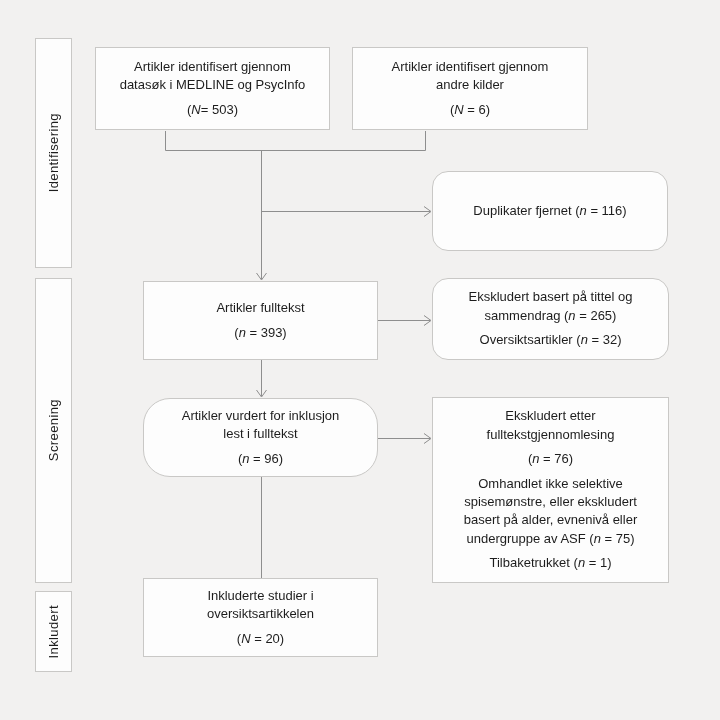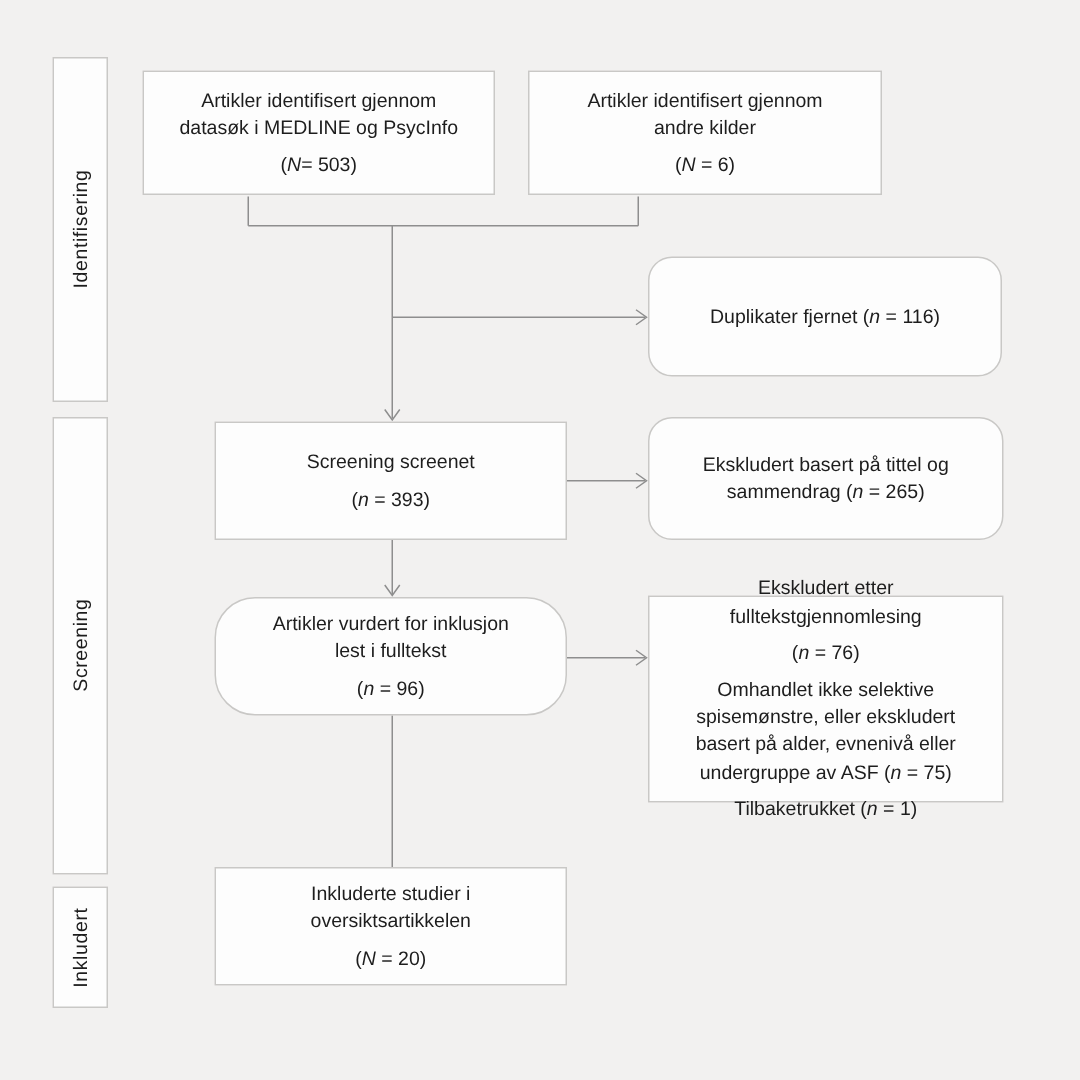--- a/index.html
+++ b/index.html
@@ -61,21 +61,21 @@
     white-space: nowrap;
     color: #1d1d1d;
   }
   
   #box-medline          { left: 95px;  top: 47px;  width: 235px; height: 83px; }
   #box-other-sources    { left: 352px; top: 47px;  width: 236px; height: 83px; }
   #box-duplicates       { left: 432px; top: 171px; width: 236px; height: 80px; border-radius: 16px; }
   #box-screened         { left: 143px; top: 281px; width: 235px; height: 79px; }
   #box-excluded-title   { left: 432px; top: 278px; width: 237px; height: 82px; border-radius: 16px; }
   #box-fulltext         { left: 143px; top: 398px; width: 235px; height: 79px; border-radius: 27px; }
-  #box-excluded-fulltext{ left: 432px; top: 397px; width: 237px; height: 138px; }
+  #box-excluded-fulltext{ left: 432px; top: 397px; width: 237px; height: 186px; }
   #box-included         { left: 143px; top: 578px; width: 235px; height: 79px; }
   #stage-identification { top: 38px;  height: 230px; }
   #stage-screening      { top: 278px; height: 305px; }
   #stage-included       { top: 591px; height: 81px; }
 </style>
 </head>
 <body>
 
 <div class="canvas">
 
@@ -112,25 +112,26 @@
       <div class="para">(<i>N</i>= 503)</div>
     </div>
   <div class="box" id="box-other-sources">
       <div class="para">Artikler identifisert gjennom<br>andre kilder</div>
       <div class="para">(<i>N</i> = 6)</div>
     </div>
   <div class="box" id="box-duplicates">
       <div class="para">Duplikater fjernet (<i>n</i> = 116)</div>
     </div>
   <div class="box" id="box-screened">
-      <div class="para">Screening screenet</div>
+      <div class="para">Artikler fulltekst</div>
       <div class="para">(<i>n</i> = 393)</div>
     </div>
   <div class="box" id="box-excluded-title">
       <div class="para">Ekskludert basert på tittel og<br>sammendrag (<i>n</i> = 265)</div>
+      <div class="para">Oversiktsartikler (<i>n</i> = 32)</div>
     </div>
   <div class="box" id="box-fulltext">
       <div class="para">Artikler vurdert for inklusjon<br>lest i fulltekst</div>
       <div class="para">(<i>n</i> = 96)</div>
     </div>
   <div class="box" id="box-excluded-fulltext">
       <div class="para">Ekskludert etter<br>fulltekstgjennomlesing</div>
       <div class="para">(<i>n</i> = 76)</div>
       <div class="para">Omhandlet ikke selektive<br>spisemønstre, eller ekskludert<br>basert på alder, evnenivå eller<br>undergruppe av ASF (<i>n</i> = 75)</div>
       <div class="para">Tilbaketrukket (<i>n</i> = 1)</div>

